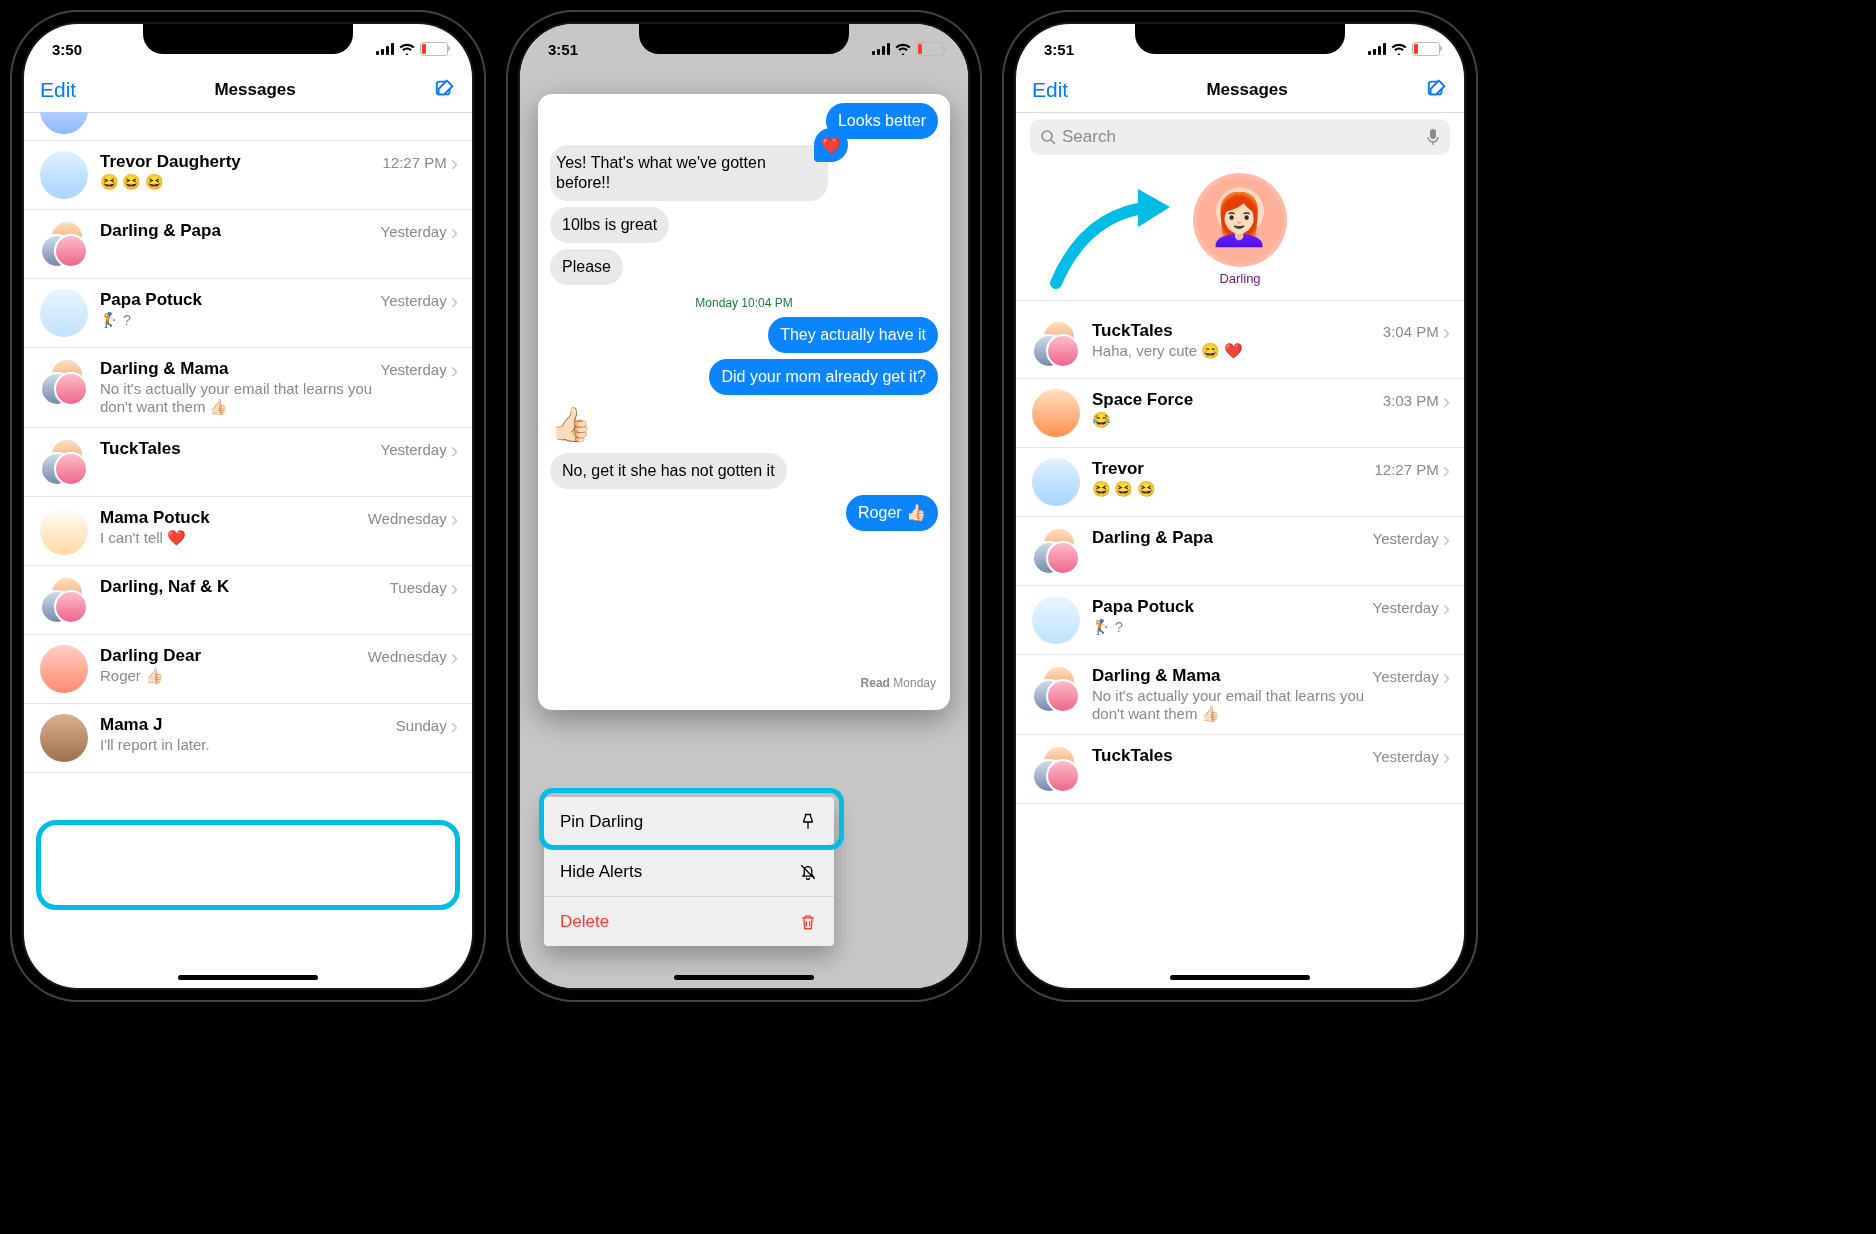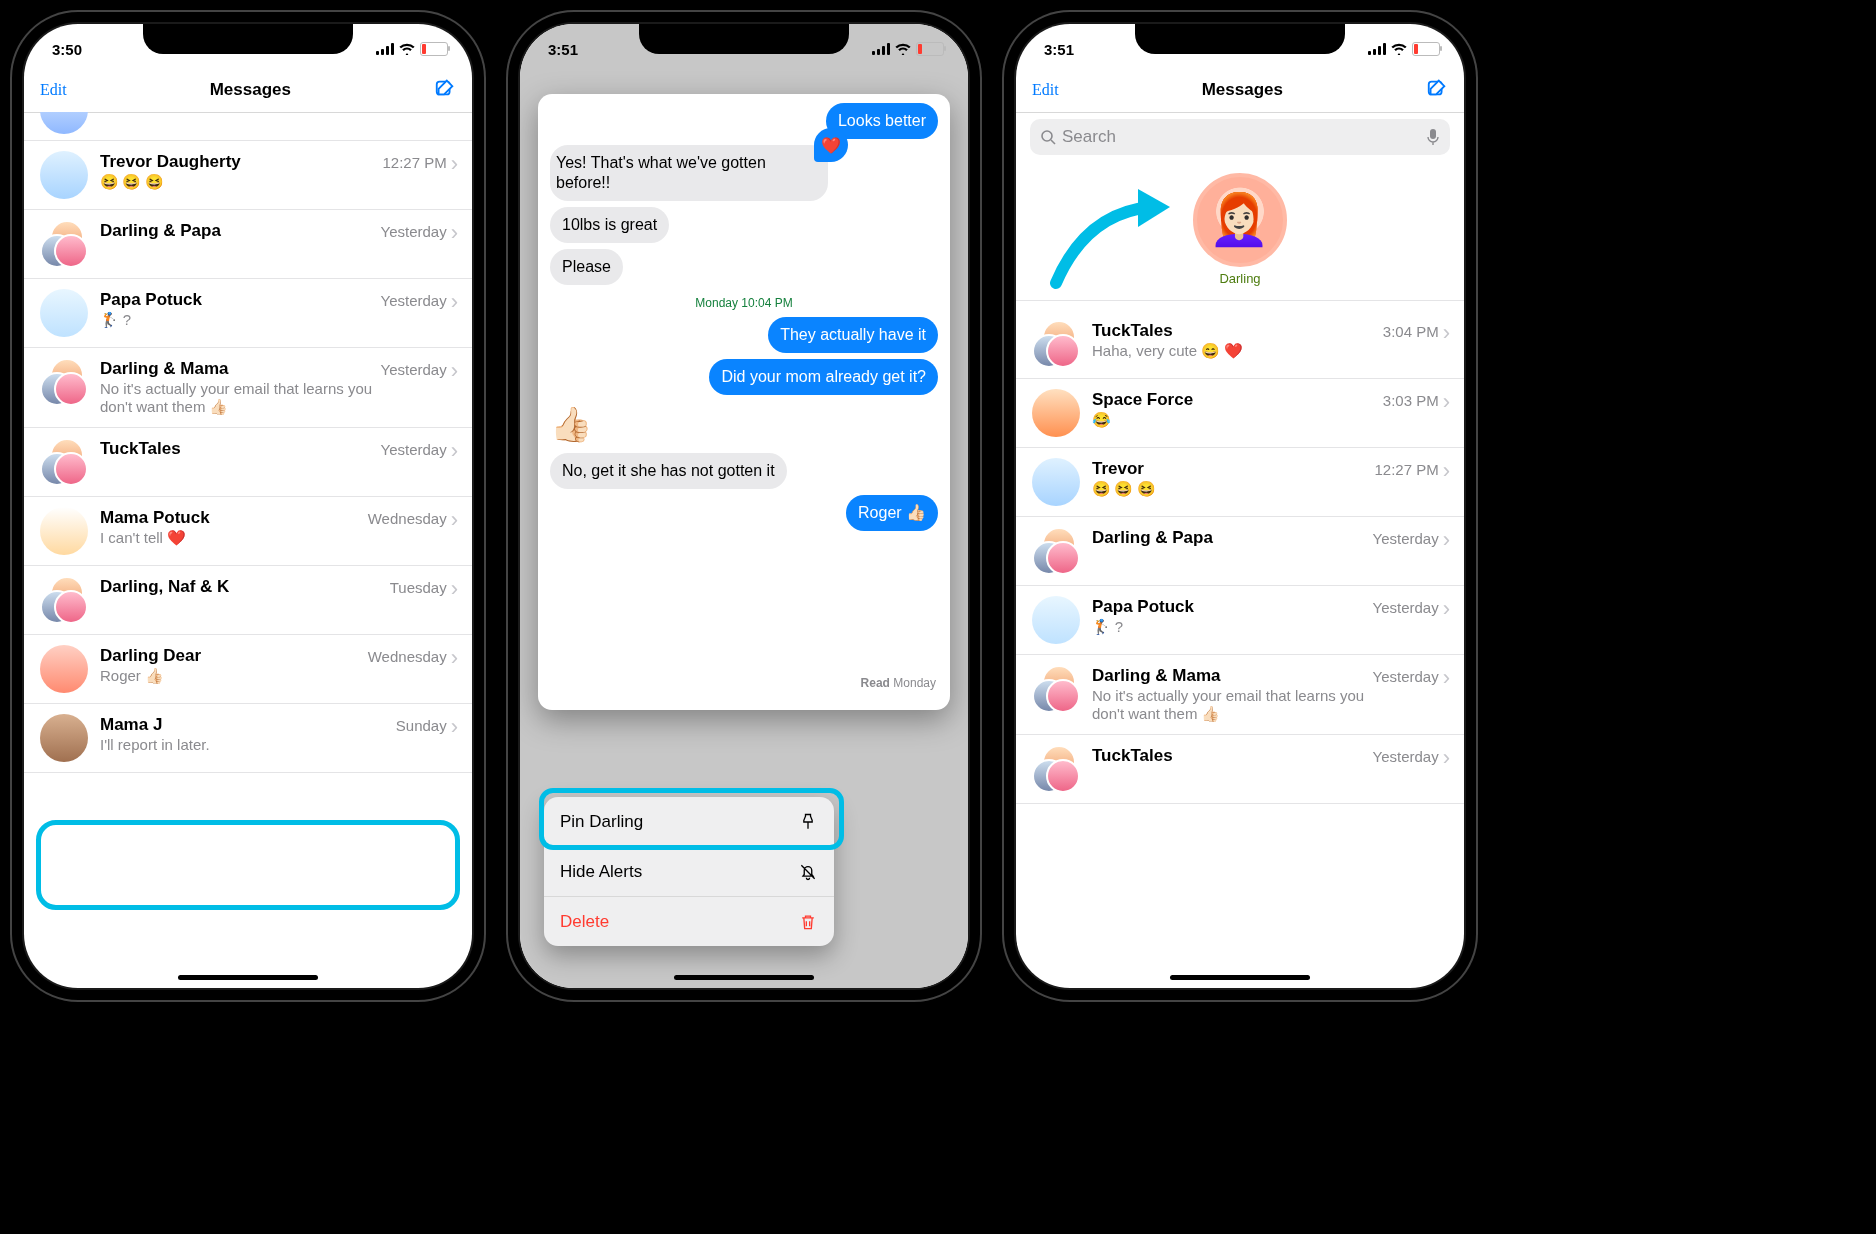--- a/index.html
+++ b/index.html
@@ -25,21 +25,21 @@
   .signal span:nth-child(3){height:9px;left:10px;}
   .signal span:nth-child(4){height:12px;left:15px;}
   .wifi{width:16px;height:12px;}
   .battery{width:26px;height:12px;border:1px solid #bbb;border-radius:3px;position:relative;}
   .battery::after{content:"";position:absolute;right:-3px;top:3px;width:2px;height:5px;background:#bbb;border-radius:1px;}
   .battery-fill{position:absolute;left:1px;top:1px;bottom:1px;width:4px;background:#ff3b30;border-radius:1px;}
   .home-ind{position:absolute;bottom:8px;left:50%;transform:translateX(-50%);width:140px;height:5px;background:#000;border-radius:3px;z-index:40;}
   .content{position:absolute;top:44px;left:0;right:0;bottom:0;overflow:hidden;}
   
   .navbar{height:44px;display:flex;align-items:center;justify-content:space-between;padding:0 16px;border-bottom:.5px solid #d8d8d8;}
-  .nav-edit{color:var(--ios-blue);font-size:16px;font-family:Liberation Serif, serif;}
+  .nav-edit{color:var(--ios-blue);font-size:21px;}
   .nav-title{font-size:17px;font-weight:600;}
   .nav-compose{color:var(--ios-blue);}
   .compose-icon{width:22px;height:22px;}
   
   .list{position:absolute;top:44px;left:0;right:0;bottom:0;overflow:hidden;}
   .row{display:flex;align-items:flex-start;padding:10px 14px 10px 16px;border-bottom:.5px solid var(--ios-sep);position:relative;}
   .row .avatar{width:48px;height:48px;border-radius:50%;flex:none;margin-right:12px;display:flex;align-items:center;justify-content:center;font-size:26px;}
   .row .mid{flex:1;min-width:0;}
   .row .name{font-size:17px;font-weight:600;color:#000;line-height:1.15;margin-top:1px;}
   .row .preview{font-size:15px;color:var(--ios-gray);line-height:1.25;margin-top:1px;overflow:hidden;}
@@ -49,33 +49,33 @@
   
   .searchwrap{padding:6px 14px 10px;}
   .searchfield{height:36px;background:#eeeeef;border-radius:10px;display:flex;align-items:center;padding:0 10px;color:#8a8a8e;position:relative;}
   .search-icon{width:16px;height:16px;margin-right:6px;flex:none;}
   .mic-icon{width:14px;height:18px;flex:none;}
   .search-text{flex:1;font-size:17px;}
   
   .pinned-area{display:flex;justify-content:center;padding:8px 0 14px;border-bottom:.5px solid var(--ios-sep);}
   .pinned{display:flex;flex-direction:column;align-items:center;position:relative;}
   .pinned .big{width:94px;height:94px;border-radius:50%;}
-  .pinned .plabel{font-size:13px;color:#4d7c0f;margin-top:4px;}
+  .pinned .plabel{font-size:13px;color:#701a75;margin-top:4px;}
   .arrow{position:absolute;left:30px;top:115px;z-index:60;}
   
   .dim-bg{position:absolute;inset:0;background:#c7c7c7;}
   .preview-card{position:absolute;left:18px;right:18px;top:70px;bottom:278px;background:#fff;border-radius:14px;box-shadow:0 10px 30px rgba(0,0,0,.35);padding:10px 12px;overflow:hidden;}
   .bubble{display:inline-block;padding:8px 12px;border-radius:18px;font-size:16px;line-height:1.25;margin:3px 0;max-width:300px;}
   .bub-gray{background:var(--ios-bubble-gray);color:#000;}
   .bub-blue{background:#0a84ff;color:#fff;}
   .msg-row{display:flex;}
   .msg-row.r{justify-content:flex-end;}
   .timestamp{text-align:center;font-size:12px;color:#15803d;margin:8px 0 4px;}
   .read{position:absolute;right:14px;bottom:20px;font-size:12px;color:#8a8a8e;}
-  .menu{position:absolute;left:24px;right:134px;bottom:42px;background:#efeff0;border-radius:14px;overflow:hidden;box-shadow:0 10px 25px rgba(0,0,0,.3);}
+  .menu{position:absolute;left:24px;right:134px;bottom:42px;background:#efeff0;border-radius:4px;overflow:hidden;box-shadow:0 10px 25px rgba(0,0,0,.3);}
   .menu-row{height:49px;padding:0 16px;display:flex;align-items:center;justify-content:space-between;border-bottom:.5px solid #d8d8d8;font-size:17px;}
   .menu-row:last-child{border-bottom:none;}
   .menu-row.red{color:var(--ios-red);}
   .micon{width:20px;height:20px;}
   
   .avatar.stack{position:relative;background:none!important;}
   .avatar.stack .s{position:absolute;width:30px;height:30px;border-radius:50%;border:2px solid #fff;}
   .avatar.stack .s1{top:0;left:10px;background:linear-gradient(#fdb,#e96);} 
   .avatar.stack .s2{bottom:0;left:0;background:linear-gradient(#cde,#78a);}
   .avatar.stack .s3{bottom:0;right:0;background:linear-gradient(#fbc,#e68);}

